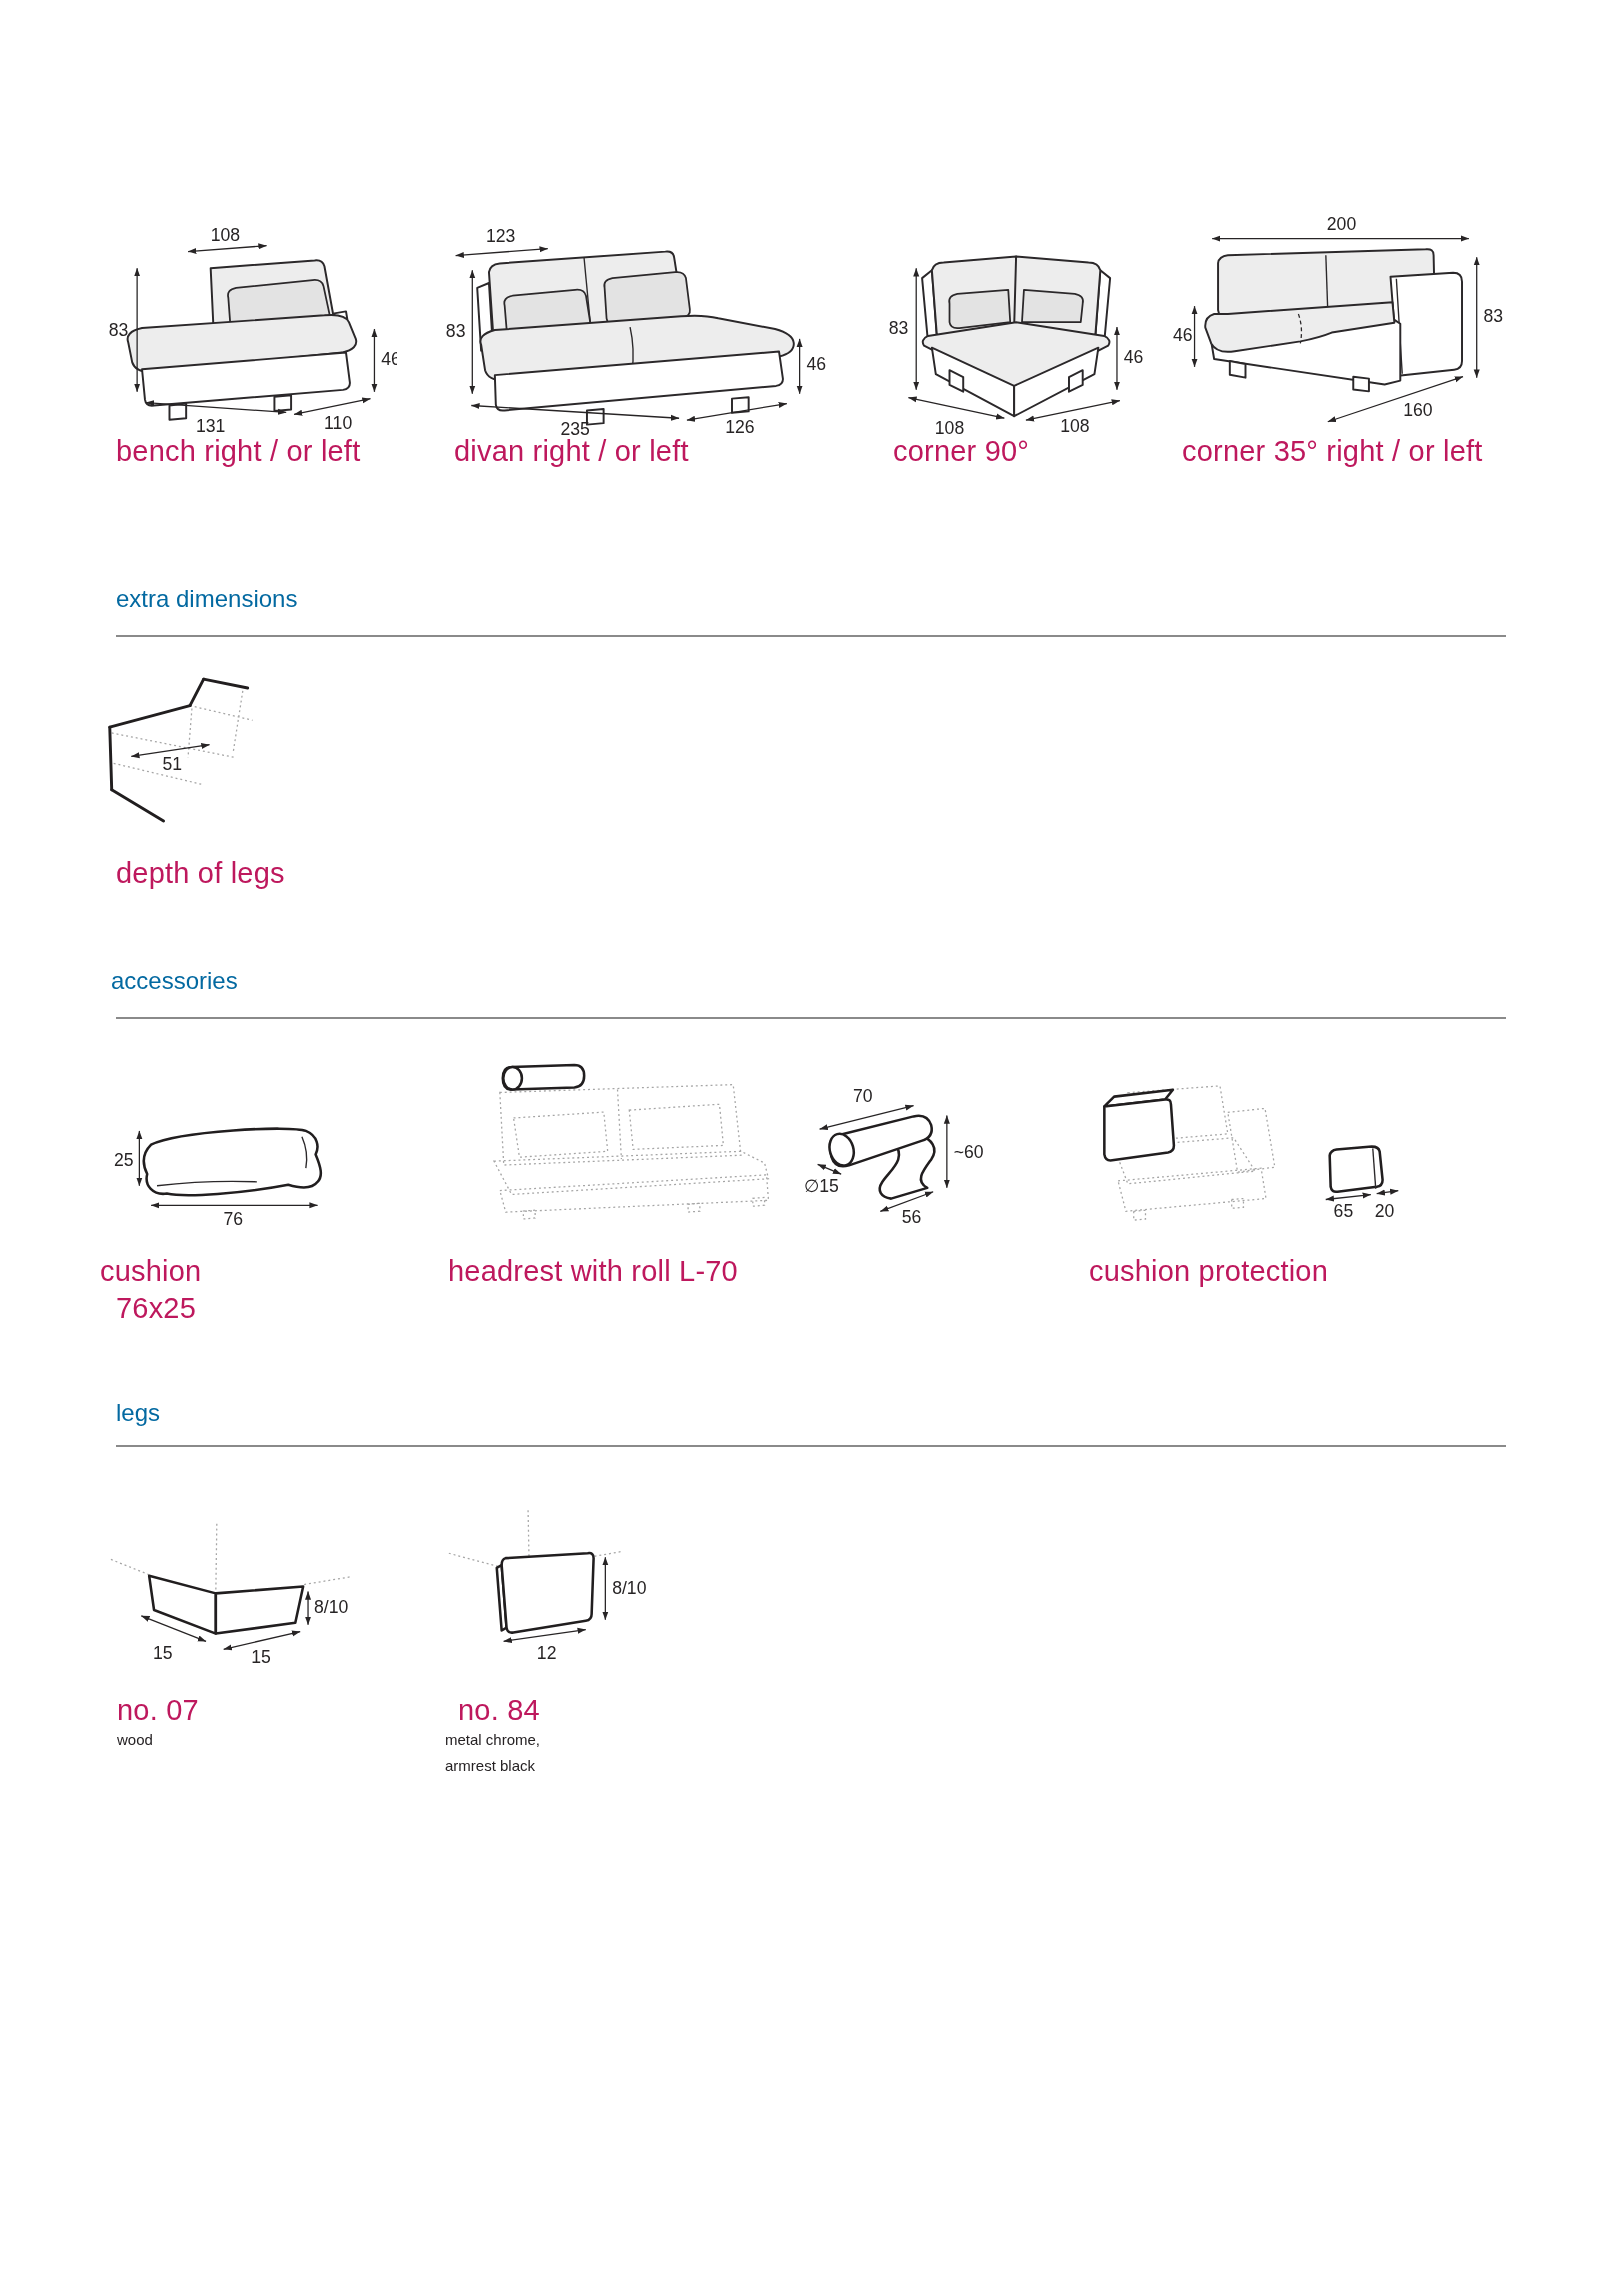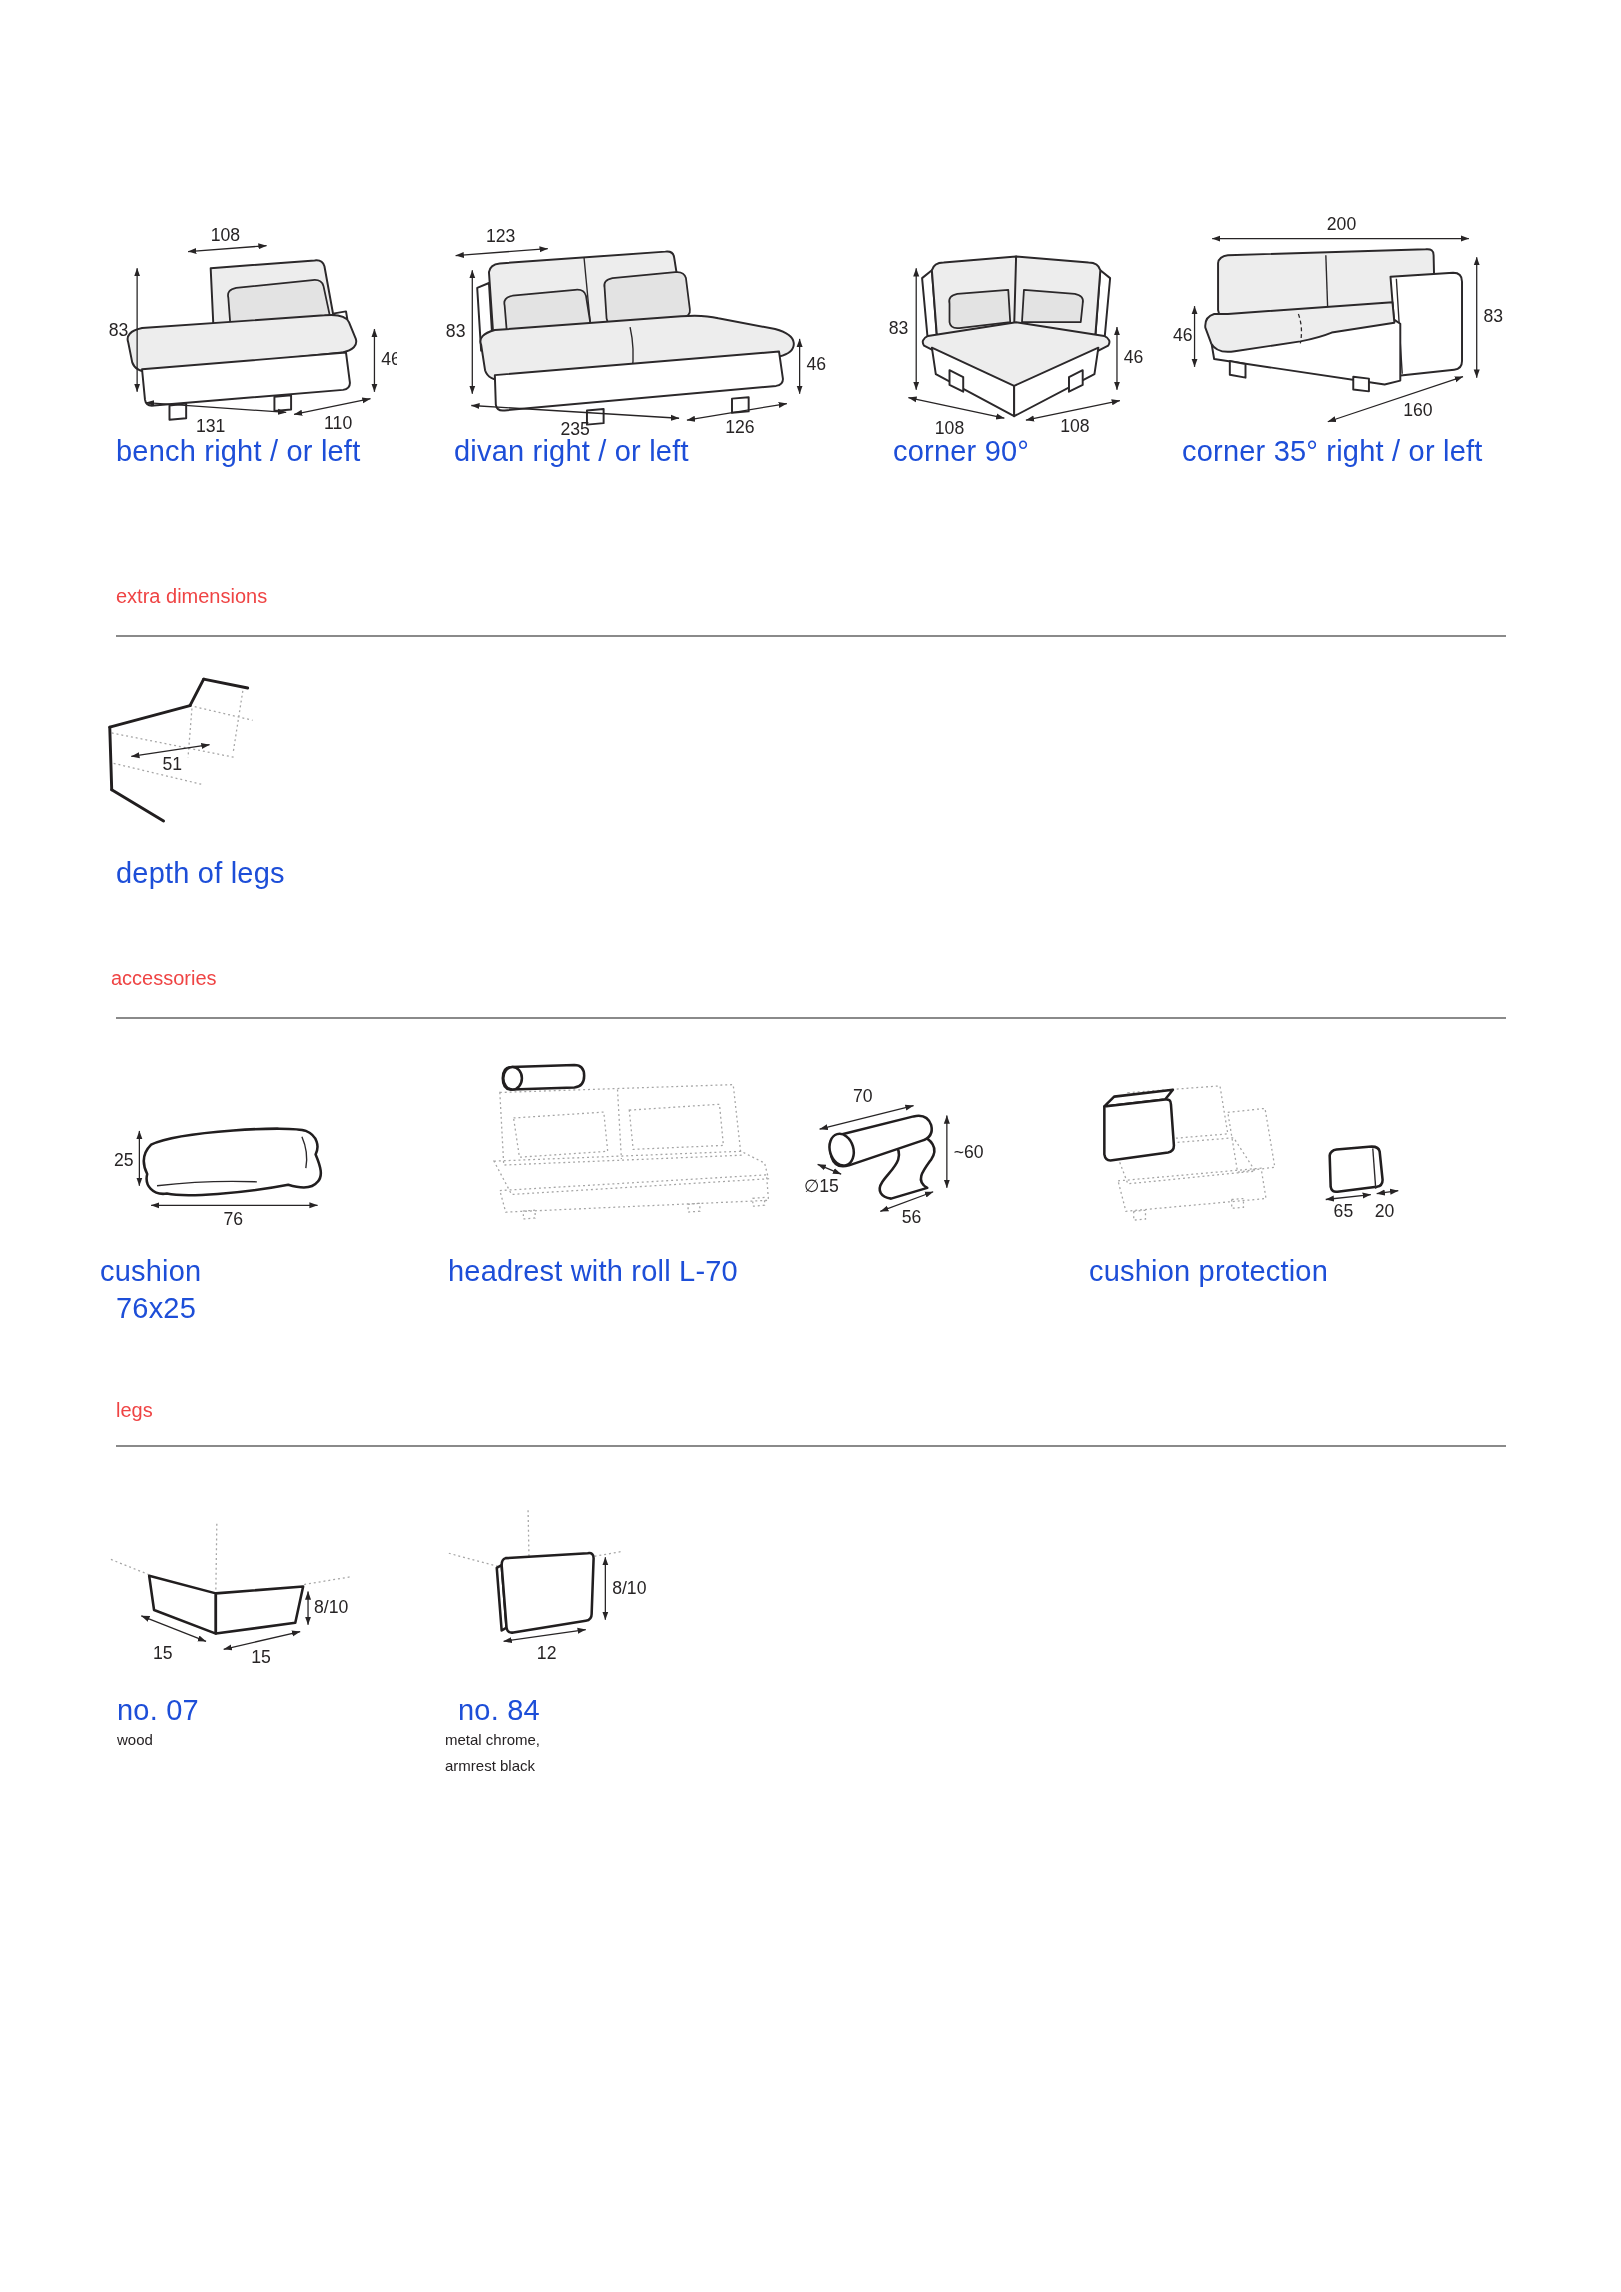--- a/index.html
+++ b/index.html
@@ -1,23 +1,23 @@
 <!DOCTYPE html>
 <html><head>
 <meta charset="utf-8">
 <style>
   html,body { margin:0; padding:0; background:#ffffff; }
   #page {
     position:relative; width:1621px; height:2103px; background:#ffffff;
     font-family:"Liberation Sans", sans-serif; color:#272425; overflow:hidden;
   }
   .abs { position:absolute; }
-  .caption { font-size:29px; color:#1d4ed8; letter-spacing:0.2px; white-space:nowrap; }
+  .caption { font-size:29px; color:#be185d; letter-spacing:0.2px; white-space:nowrap; }
   .subcaption { font-size:15px; color:#262224; white-space:nowrap; }
-  .heading { font-size:20px; color:#ef4444; white-space:nowrap; }
+  .heading { font-size:24px; color:#0369a1; white-space:nowrap; }
   .rule { height:2px; background:#8a8a8a; }
   svg text { font-family:"Liberation Sans", sans-serif; font-size:18px; fill:#272425; }
   .fg  { fill:#ededed; stroke:#2b282a; stroke-width:2;   stroke-linejoin:round; }
   .fg2 { fill:#e3e3e3; stroke:#2b282a; stroke-width:1.8; stroke-linejoin:round; }
   .fl  { fill:#ffffff; stroke:#2b282a; stroke-width:2;   stroke-linejoin:round; }
   .fl2 { fill:#ffffff; stroke:#211e1f; stroke-width:2.6; stroke-linejoin:round; }
   .ln  { fill:none;    stroke:#2b282a; stroke-width:1.4; }
   .lnd { fill:none;    stroke:#2b282a; stroke-width:1.3; stroke-dasharray:4 3; }
   .dim { fill:none;    stroke:#272425; stroke-width:1.3; }
   .dot { fill:none;    stroke:#a5a5a5; stroke-width:1.3; stroke-dasharray:2 3; }

